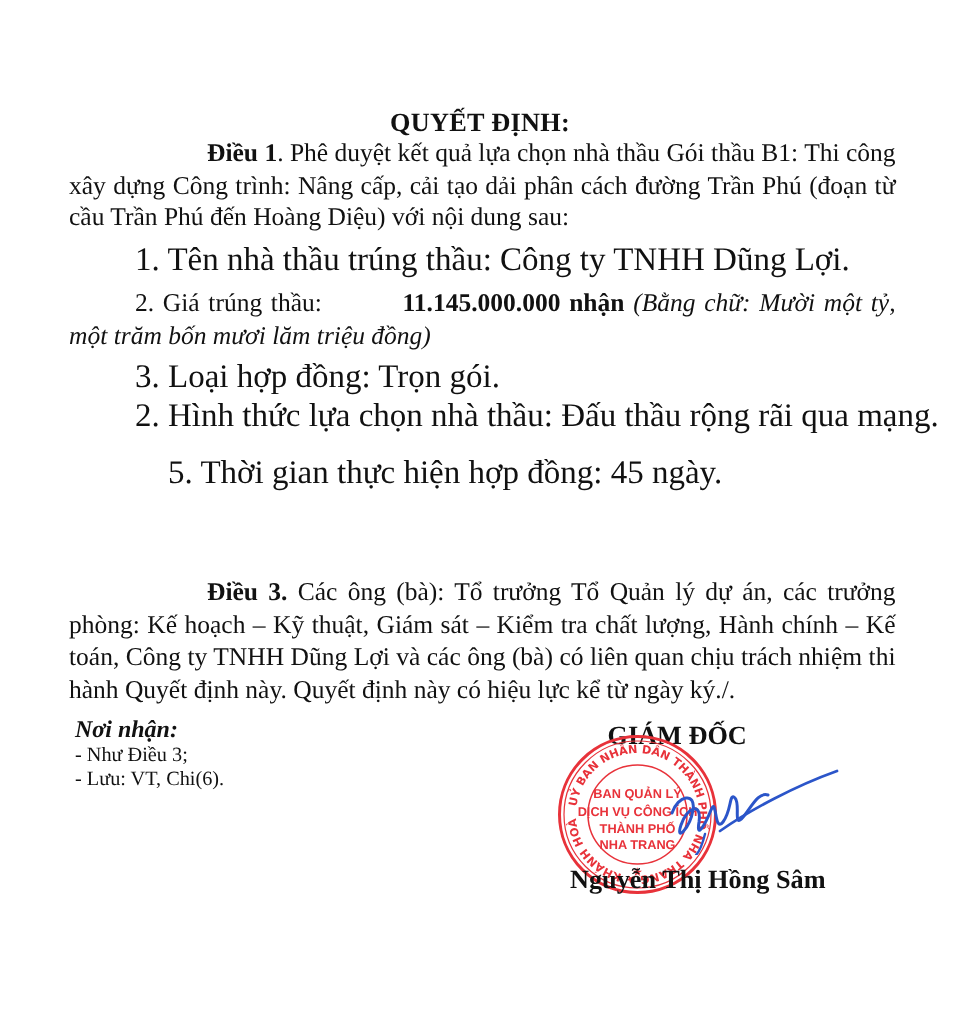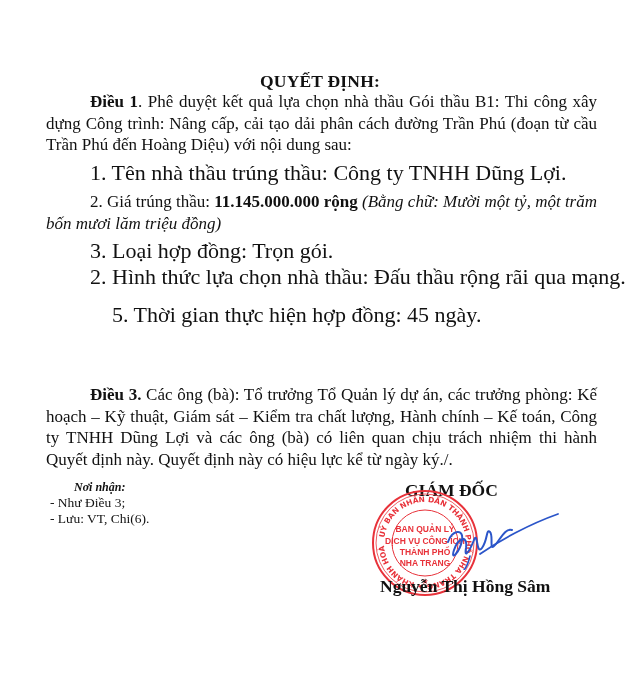--- a/index.html
+++ b/index.html
@@ -4,42 +4,42 @@
 <style>
   html, body { margin: 0; padding: 0; background: #ffffff; }
   body { width: 640px; height: 685px; position: relative; overflow: hidden;
          font-family: "Liberation Serif", "DejaVu Serif", serif; color: #111; }
   .page { position: absolute; left: 0; top: 0; width: 640px; height: 488px; padding-left: 44px; }
   .title { position: absolute; top: 71px; left: 0; width: 640px; text-align: center;
            font-weight: bold; font-size: 17.5px; letter-spacing: 0.2px; }
   .para { position: absolute; left: 46px; width: 551px; font-size: 17px; line-height: 21.5px;
           text-align: justify; }
   .indent { text-indent: 44px; }
-  .b { font-weight: bold; }
+  .b { font-weight: bold; margin-left: 48px; }
   .i { font-style: italic; }
   .item { position: absolute; left: 90px; font-size: 22px; line-height: 21.5px; white-space: nowrap; }
   .recv { position: absolute; left: 50px; top: 479px; font-size: 13.5px; line-height: 16px; }
-  .recv .h { font-weight: bold; font-style: italic; font-size: 12px; text-align: center; }
+  .recv .h { font-weight: bold; font-style: italic; font-size: 16px; }
   .sign-title { position: absolute; left: 405px; top: 480px; font-weight: bold; font-size: 17.5px; }
   .sign-name { position: absolute; left: 380px; top: 576px; font-weight: bold; font-size: 17.5px; }
   .stamp { position: absolute; left: 370px; top: 488px; width: 110px; height: 110px; }
   .sig { position: absolute; left: 440px; top: 510px; width: 120px; height: 60px; }
 </style>
 </head>
 <body>
 
 <div class="page">
 
   <div class="title">QUYẾT ĐỊNH:</div>
 
   <div class="para indent" style="top:91px;"><span class="b">Điều 1</span><span>. Phê duyệt kết quả lựa chọn nhà thầu Gói thầu B1: Thi công xây dựng Công trình: Nâng cấp, cải tạo dải phân cách đường Trần Phú (đoạn từ cầu Trần Phú đến Hoàng Diệu) với nội dung sau:</span></div>
 
   <div class="item" style="top:162px;">1. Tên nhà thầu trúng thầu: Công ty TNHH Dũng Lợi.</div>
 
-  <div class="para indent" style="top:191px;"><span>2. Giá trúng thầu: </span><span class="b">11.145.000.000 rộng</span> <span class="i">(Bằng chữ: Mười một tỷ, một trăm bốn mươi lăm triệu đồng)</span></div>
+  <div class="para indent" style="top:191px;"><span>2. Giá trúng thầu: </span><span class="b">11.145.000.000 nhận</span> <span class="i">(Bằng chữ: Mười một tỷ, một trăm bốn mươi lăm triệu đồng)</span></div>
 
   <div class="item" style="top:240px;">3. Loại hợp đồng: Trọn gói.</div>
   <div class="item" style="top:266px;">2. Hình thức lựa chọn nhà thầu: Đấu thầu rộng rãi qua mạng.</div>
   <div class="item" style="top:304px;margin-left:22px;">5. Thời gian thực hiện hợp đồng: 45 ngày.</div>
 
 
   <div class="para indent" style="top:384px;"><span class="b">Điều 3.</span><span> Các ông (bà): Tổ trưởng Tổ Quản lý dự án, các trưởng phòng: Kế hoạch – Kỹ thuật, Giám sát – Kiểm tra chất lượng,  Hành chính – Kế toán, Công ty TNHH Dũng Lợi và các ông (bà) có liên quan  chịu trách nhiệm thi hành Quyết định này. Quyết định này có hiệu lực kể từ ngày ký./.</span></div>
 
   <div class="recv">
     <div class="h">Nơi nhận:</div>

